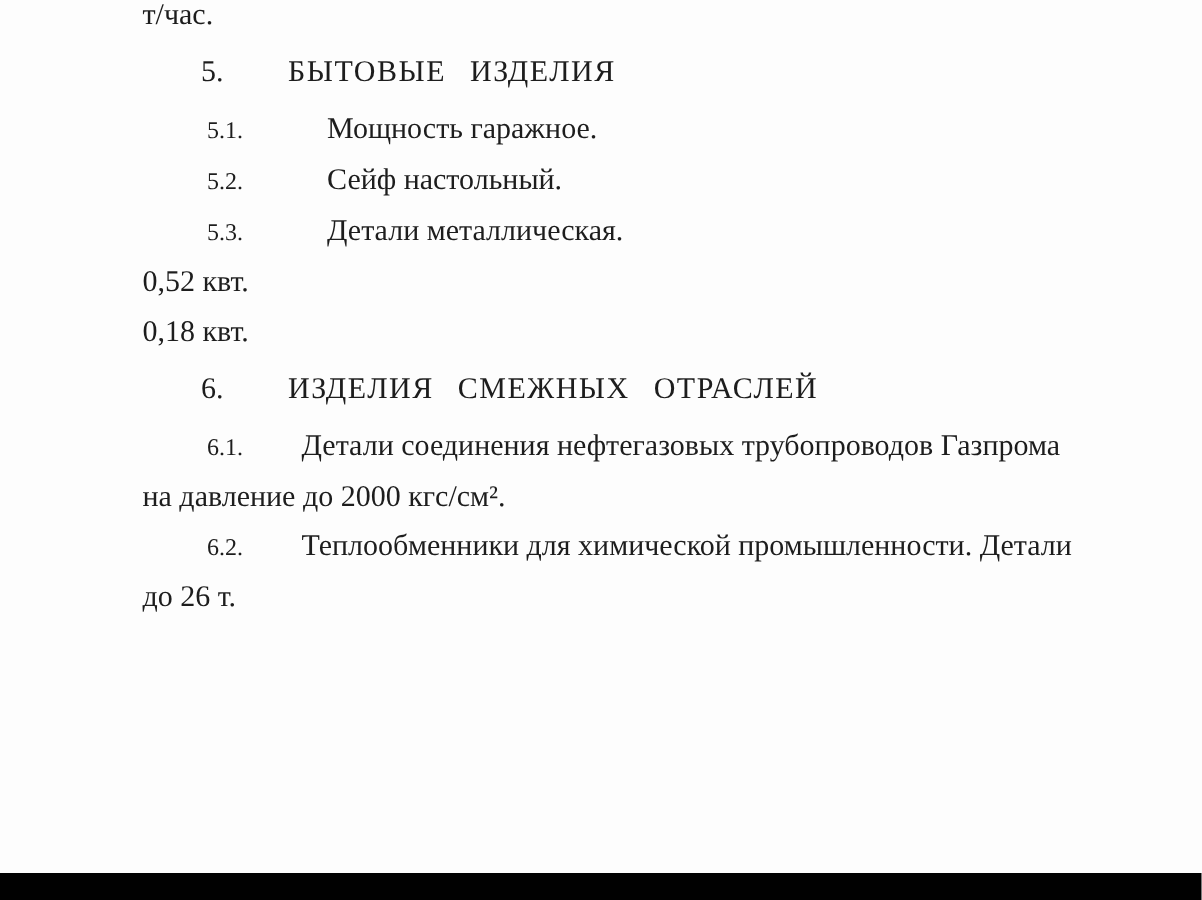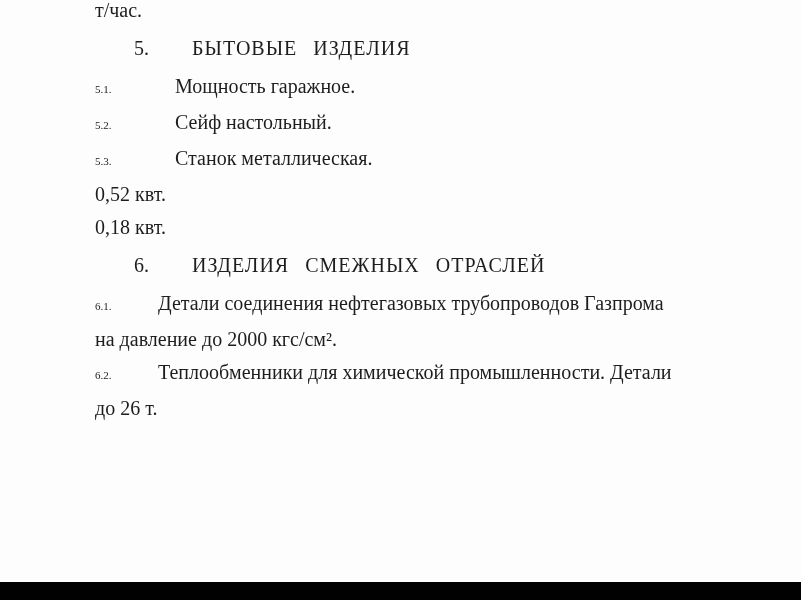--- a/index.html
+++ b/index.html
@@ -39,22 +39,23 @@
   .h-num {
     display: inline-block;
     width: 58px;
   }
   .h-title {
     letter-spacing: 1px;
     word-spacing: 10px;
   }
   .i-num {
     display: inline-block;
-    font-size: 11px;
+    font-size: 16px;
     vertical-align: baseline;
+    margin-left: 43px;
   }
   .sec-0 .i-num { width: 80px; }
   .sec-1 .i-num { width: 63px; }
   .footer-bar {
     position: absolute;
     left: 0;
     right: 0;
     bottom: 0;
     height: 18px;
     background: var(--bar-color, #000000);
@@ -69,21 +70,21 @@
     <div id="sections">
         <div class="section sec-0">
           <div class="heading"><span class="h-num">5.</span><span class="h-title">БЫТОВЫЕ ИЗДЕЛИЯ</span></div>
           <div class="item">
             <div class="line"><span class="i-num">5.1.</span><span class="i-text">Мощность гаражное.</span></div>
           </div>
           <div class="item">
             <div class="line"><span class="i-num">5.2.</span><span class="i-text">Сейф настольный.</span></div>
           </div>
           <div class="item">
-            <div class="line"><span class="i-num">5.3.</span><span class="i-text">Станок металлическая.</span></div>
+            <div class="line"><span class="i-num">5.3.</span><span class="i-text">Детали металлическая.</span></div>
           </div>
           <div class="item">
             <div class="line">0,52 квт.</div>
           </div>
           <div class="item">
             <div class="line">0,18 квт.</div>
           </div>
         </div>
         <div class="section sec-1">
           <div class="heading"><span class="h-num">6.</span><span class="h-title">ИЗДЕЛИЯ СМЕЖНЫХ ОТРАСЛЕЙ</span></div>

